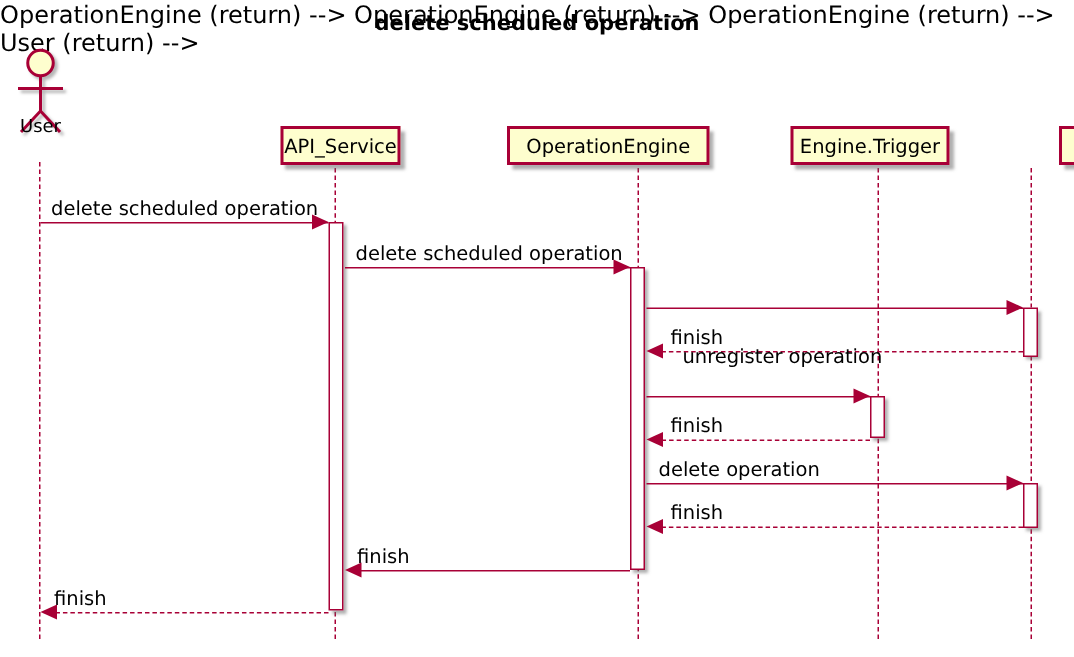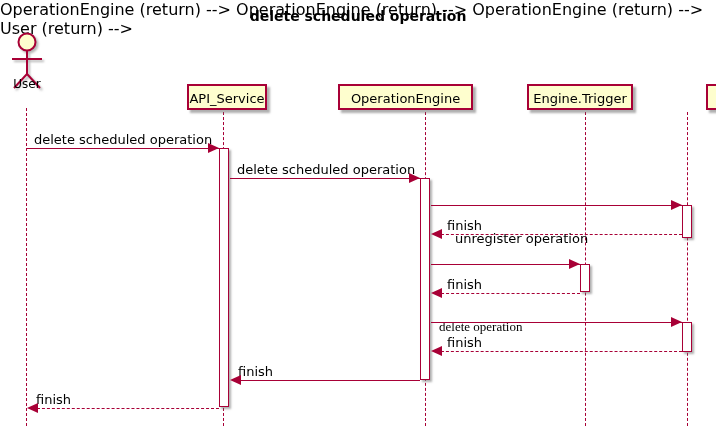--- a/index.html
+++ b/index.html
@@ -108,21 +108,21 @@
   <div class="msg-label" style="left:439px;top:232px;margin-left:16px;">unregister operation</div>
   <div class="msg-line solid" style="left:431px;top:264px;width:149px;"></div>
   <div class="arrow-r" style="left:569px;top:259px;"></div>
 
    OperationEngine (return) --&gt;
   <div class="msg-label" style="left:447px;top:278px;">finish</div>
   <div class="msg-line dashed" style="left:436px;top:293px;width:144px;"></div>
   <div class="arrow-l" style="left:431px;top:288px;"></div>
 
   
-  <div class="msg-label" style="left:439px;top:320px;font-family:Liberation Serif, serif;">delete operation</div>
+  <div class="msg-label" style="left:439px;top:307px;">delete operation</div>
   <div class="msg-line solid" style="left:431px;top:322px;width:251px;"></div>
   <div class="arrow-r" style="left:671px;top:317px;"></div>
 
    OperationEngine (return) --&gt;
   <div class="msg-label" style="left:447px;top:336px;">finish</div>
   <div class="msg-line dashed" style="left:436px;top:351px;width:246px;"></div>
   <div class="arrow-l" style="left:431px;top:346px;"></div>
 
   
   <div class="msg-label" style="left:238px;top:365px;">finish</div>

